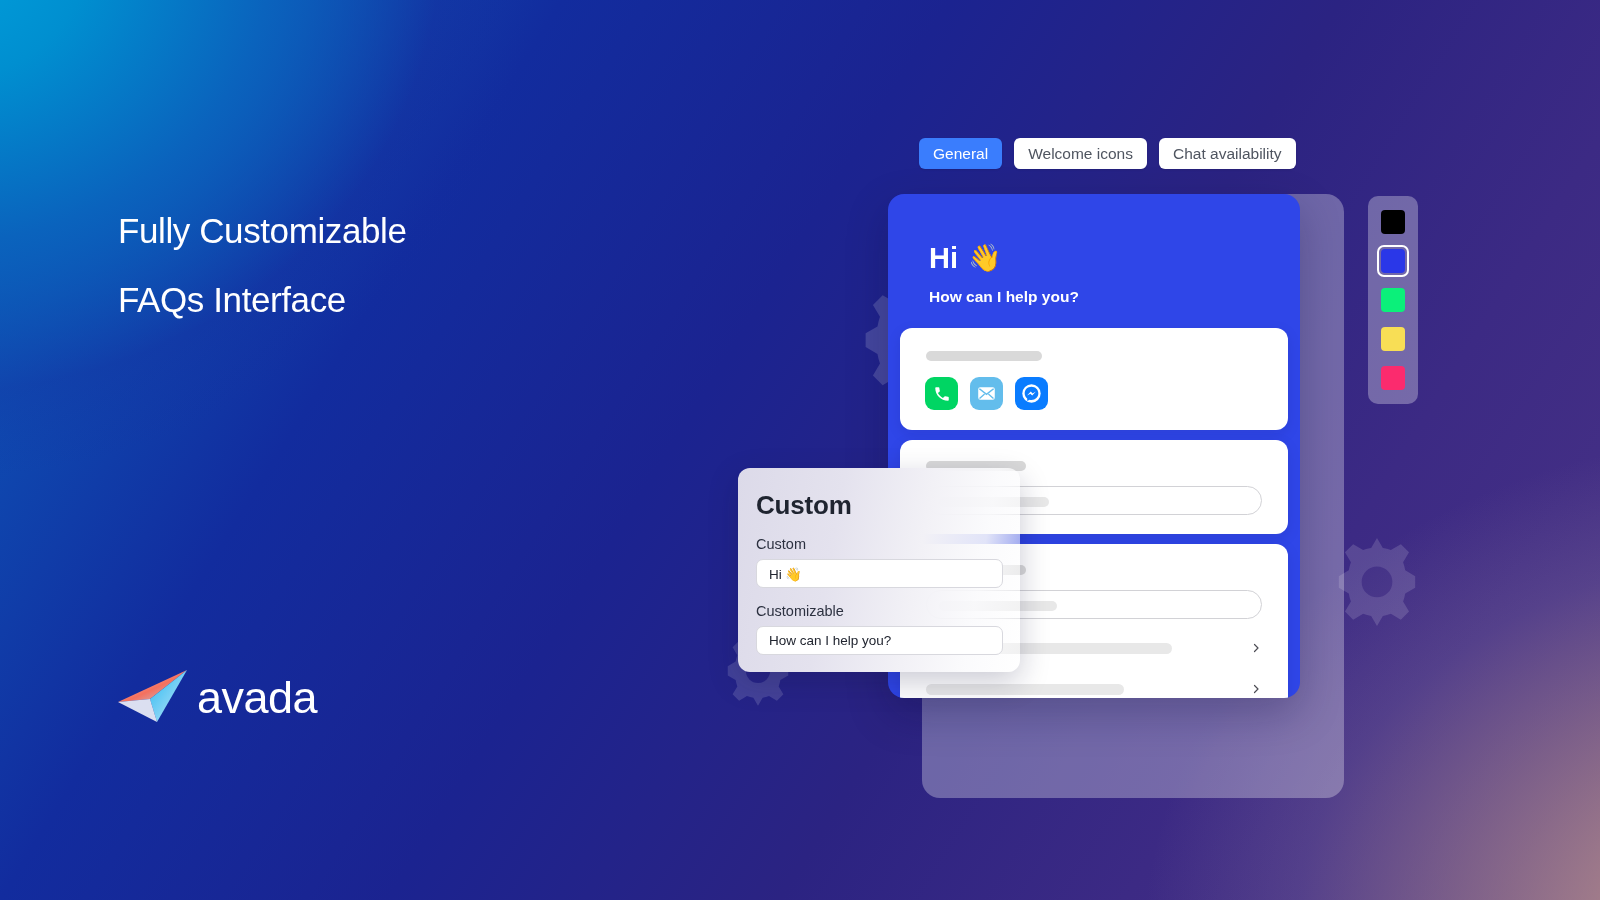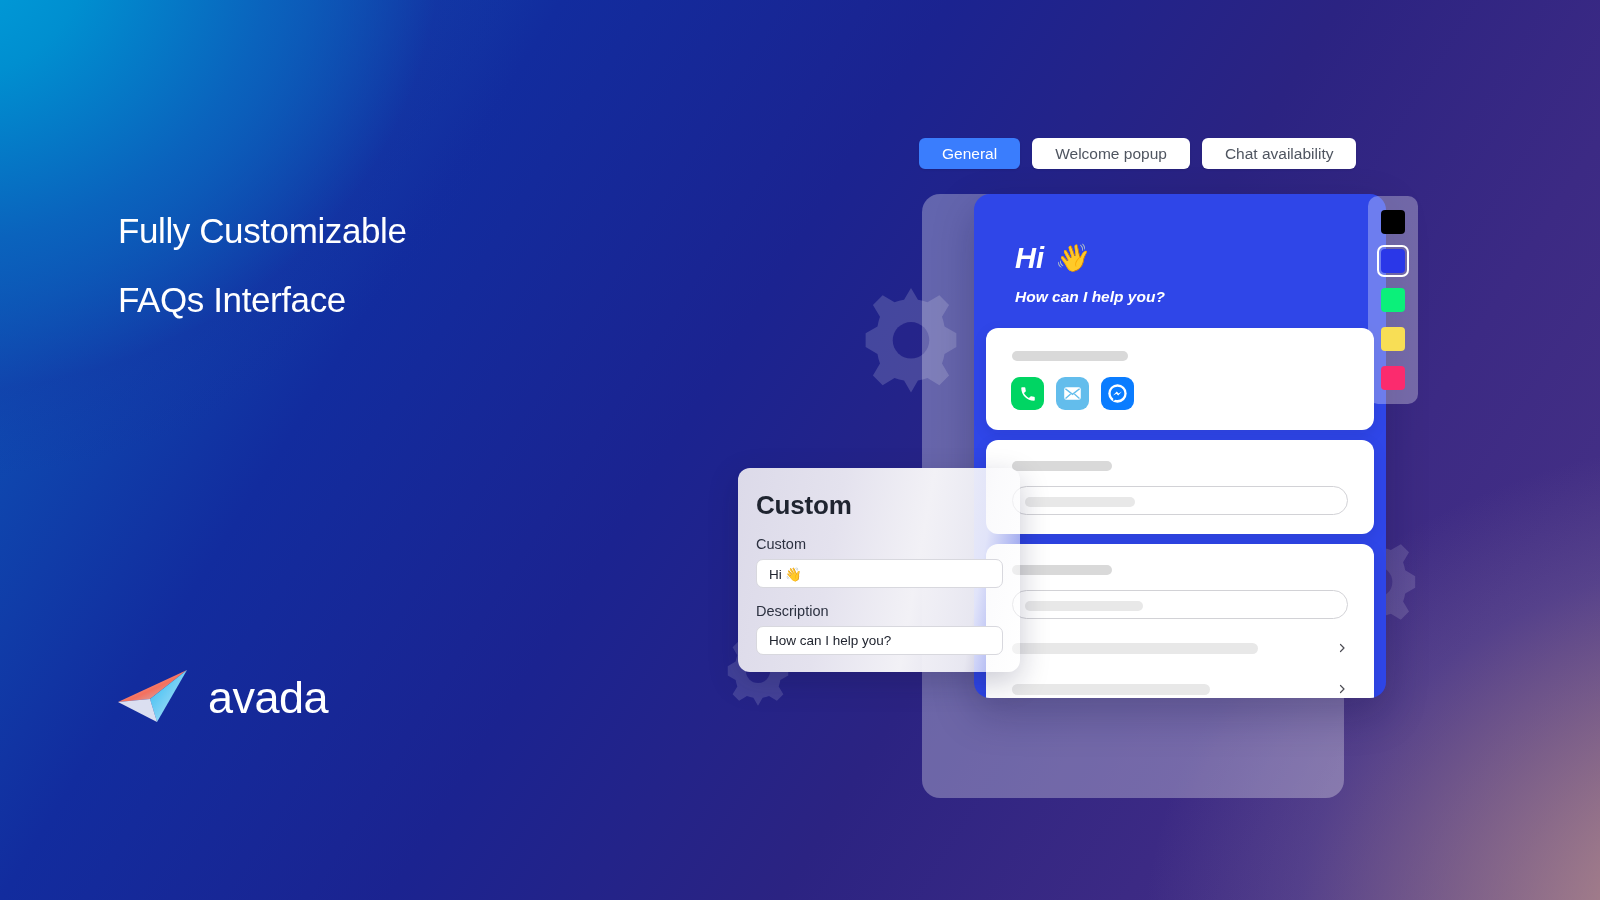--- a/index.html
+++ b/index.html
@@ -55,41 +55,40 @@
     white-space: pre-line;
   }
 
   
   #logo {
     position: absolute;
     left: 117px;
     top: 668px;
     display: flex;
     align-items: center;
-    gap: 11px;
   }
   #logo-word {
     font-size: 45px;
     line-height: 45px;
     font-weight: 500;
     color: #ffffff;
     letter-spacing: -0.5px;
   }
 
   
   #tabs {
     position: absolute;
     left: 919px;
     top: 138px;
     display: flex;
     gap: 12px;
   }
   .tab {
     height: 31px;
-    padding: 0 23px;
+    padding: 0 14px;
     border-radius: 6px;
     display: flex;
     align-items: center;
     justify-content: center;
     font-size: 15.5px;
     font-weight: 400;
     background: #ffffff;
     color: #4f5560;
     white-space: nowrap;
     cursor: pointer;
@@ -107,29 +106,28 @@
     top: 194px;
     width: 422px;
     height: 604px;
     border-radius: 18px;
     background: rgba(255,255,255,0.30);
   }
 
   
   #widget {
     position: absolute;
-    left: 974px;
+    left: 888px;
     top: 194px;
     width: 412px;
     height: 504px;
     border-radius: 16px;
     overflow: hidden;
     background: #2f46e8;
     box-shadow: 0 16px 40px rgba(10,10,60,0.25);
-    font-style: italic;
   }
   #widget-header {
     padding: 47px 0 0 41px;
     height: 138px;
   }
   #widget-greeting {
     font-size: 29px;
     line-height: 34px;
     font-weight: 700;
     color: #ffffff;
@@ -358,21 +356,21 @@
         <path fill="url(#avg1)" d="M1 34 L70 2 L33 31 Z"></path>
         <path fill="url(#avg2)" d="M33 31 L70 2 L40 54 Z"></path>
         <path fill="#ffffff" opacity="0.85" d="M1 34 L33 31 L40 54 Z"></path>
       </svg>
     </span>
     <span id="logo-word">avada</span>
   </div>
 
   <div id="tabs">
     <div class="tab active">General</div>
-    <div class="tab">Welcome popup</div>
+    <div class="tab">Welcome icons</div>
     <div class="tab">Chat availability</div>
   </div>
 
   <div id="widget-backing"></div>
 
   <div id="widget">
 
     <div id="widget-header">
       <div id="widget-greeting">
         <span>Hi</span>
@@ -464,17 +462,17 @@
       <div class="swatch" style="background:#fb2b6e;"></div>
     </div>
   </div>
 
   <div id="custom-panel">
     <div id="custom-title">Custom</div>
 
     <div class="field-label">Custom</div>
     <div class="field-input">Hi 👋</div>
 
-    <div class="field-label">Description</div>
+    <div class="field-label">Customizable</div>
     <div class="field-input">How can I help you?</div>
   </div>
 
 </div>
 
 </body></html>

